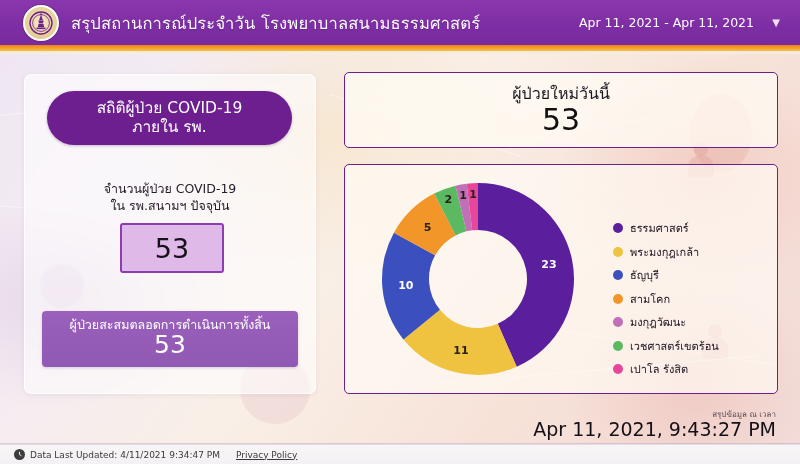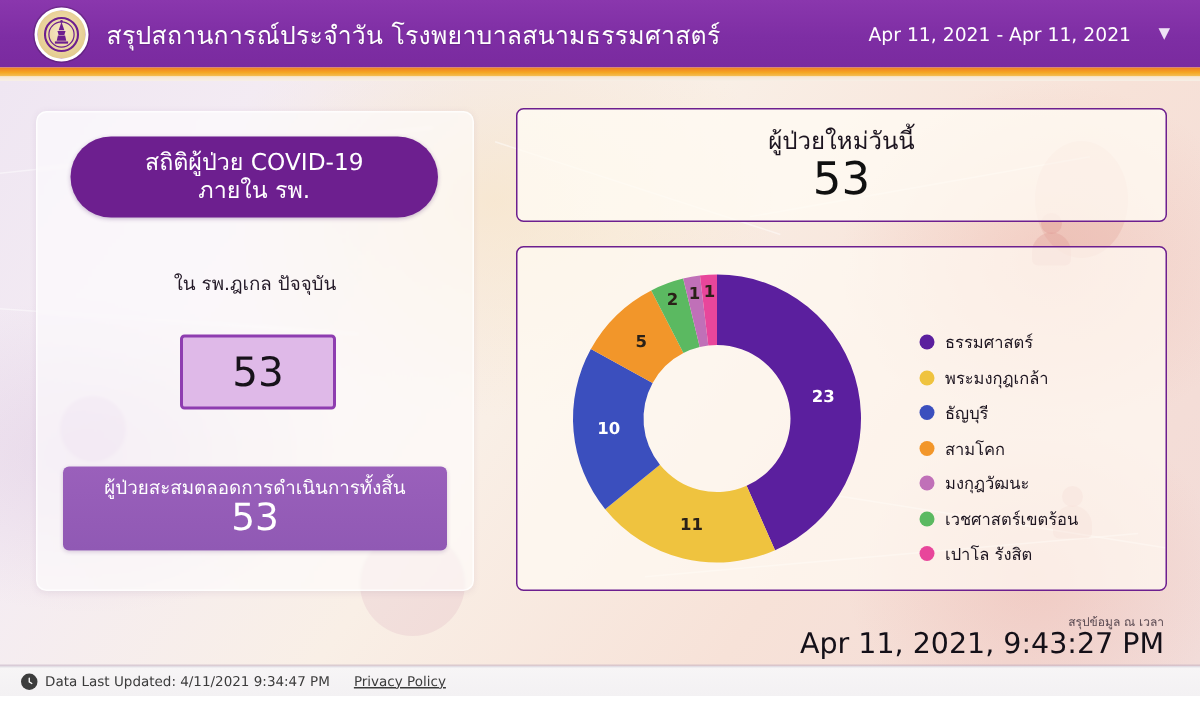--- a/index.html
+++ b/index.html
@@ -211,21 +211,22 @@
     <div class="bg-blob" style="left:40px;top:210px;width:44px;height:44px;background:rgba(200,160,210,.22);"></div>
     <div class="bg-blob" style="left:240px;top:300px;width:70px;height:70px;background:rgba(215,165,185,.20);"></div>
   </div>
 
   <div class="panel-left">
     <div class="pill">
       <span class="pill-l1">สถิติผู้ป่วย COVID-19</span>
       <span class="pill-l2">ภายใน รพ.</span>
     </div>
     <div class="stat-label">
-      <div>ใน รพ.ฎเกล ปัจจุบัน</div>
+      <div>จำนวนผู้ป่วย COVID-19</div>
+      <div>ใน รพ.สนามฯ ปัจจุบัน</div>
     </div>
     <div class="stat-box">53</div>
     <div class="cum-card">
       <span class="cum-label">ผู้ป่วยสะสมตลอดการดำเนินการทั้งสิ้น</span>
       <span class="cum-value">53</span>
     </div>
   </div>
 
   <div class="panel-top">
     <div class="t-label">ผู้ป่วยใหม่วันนี้</div>

